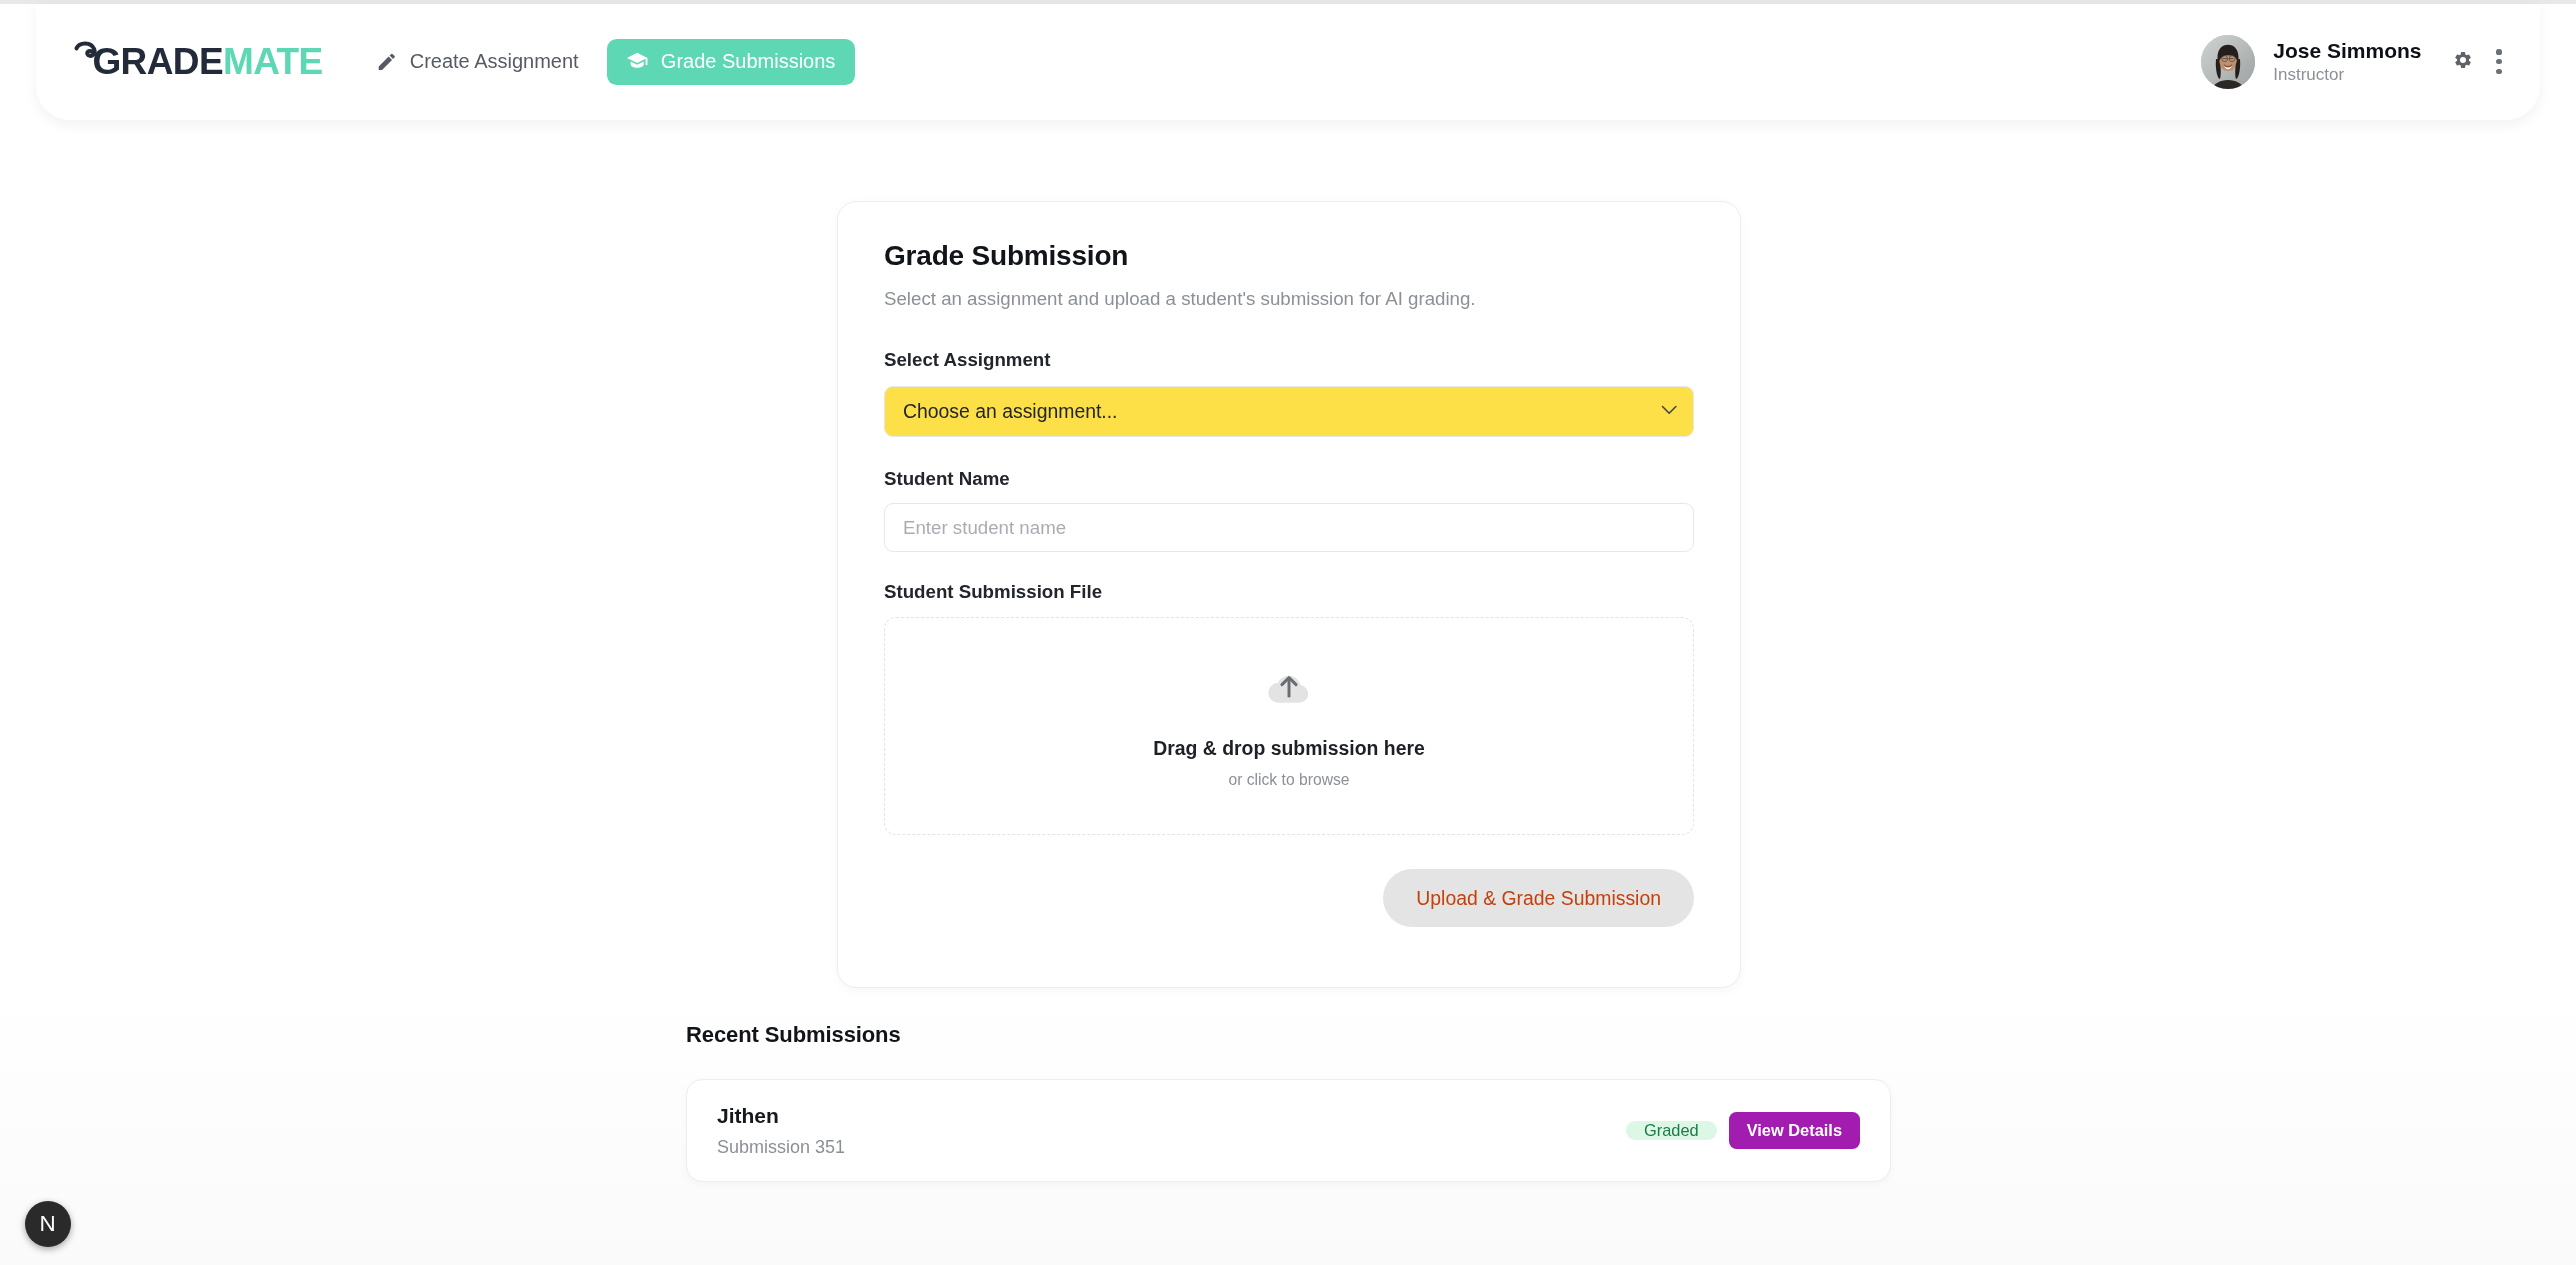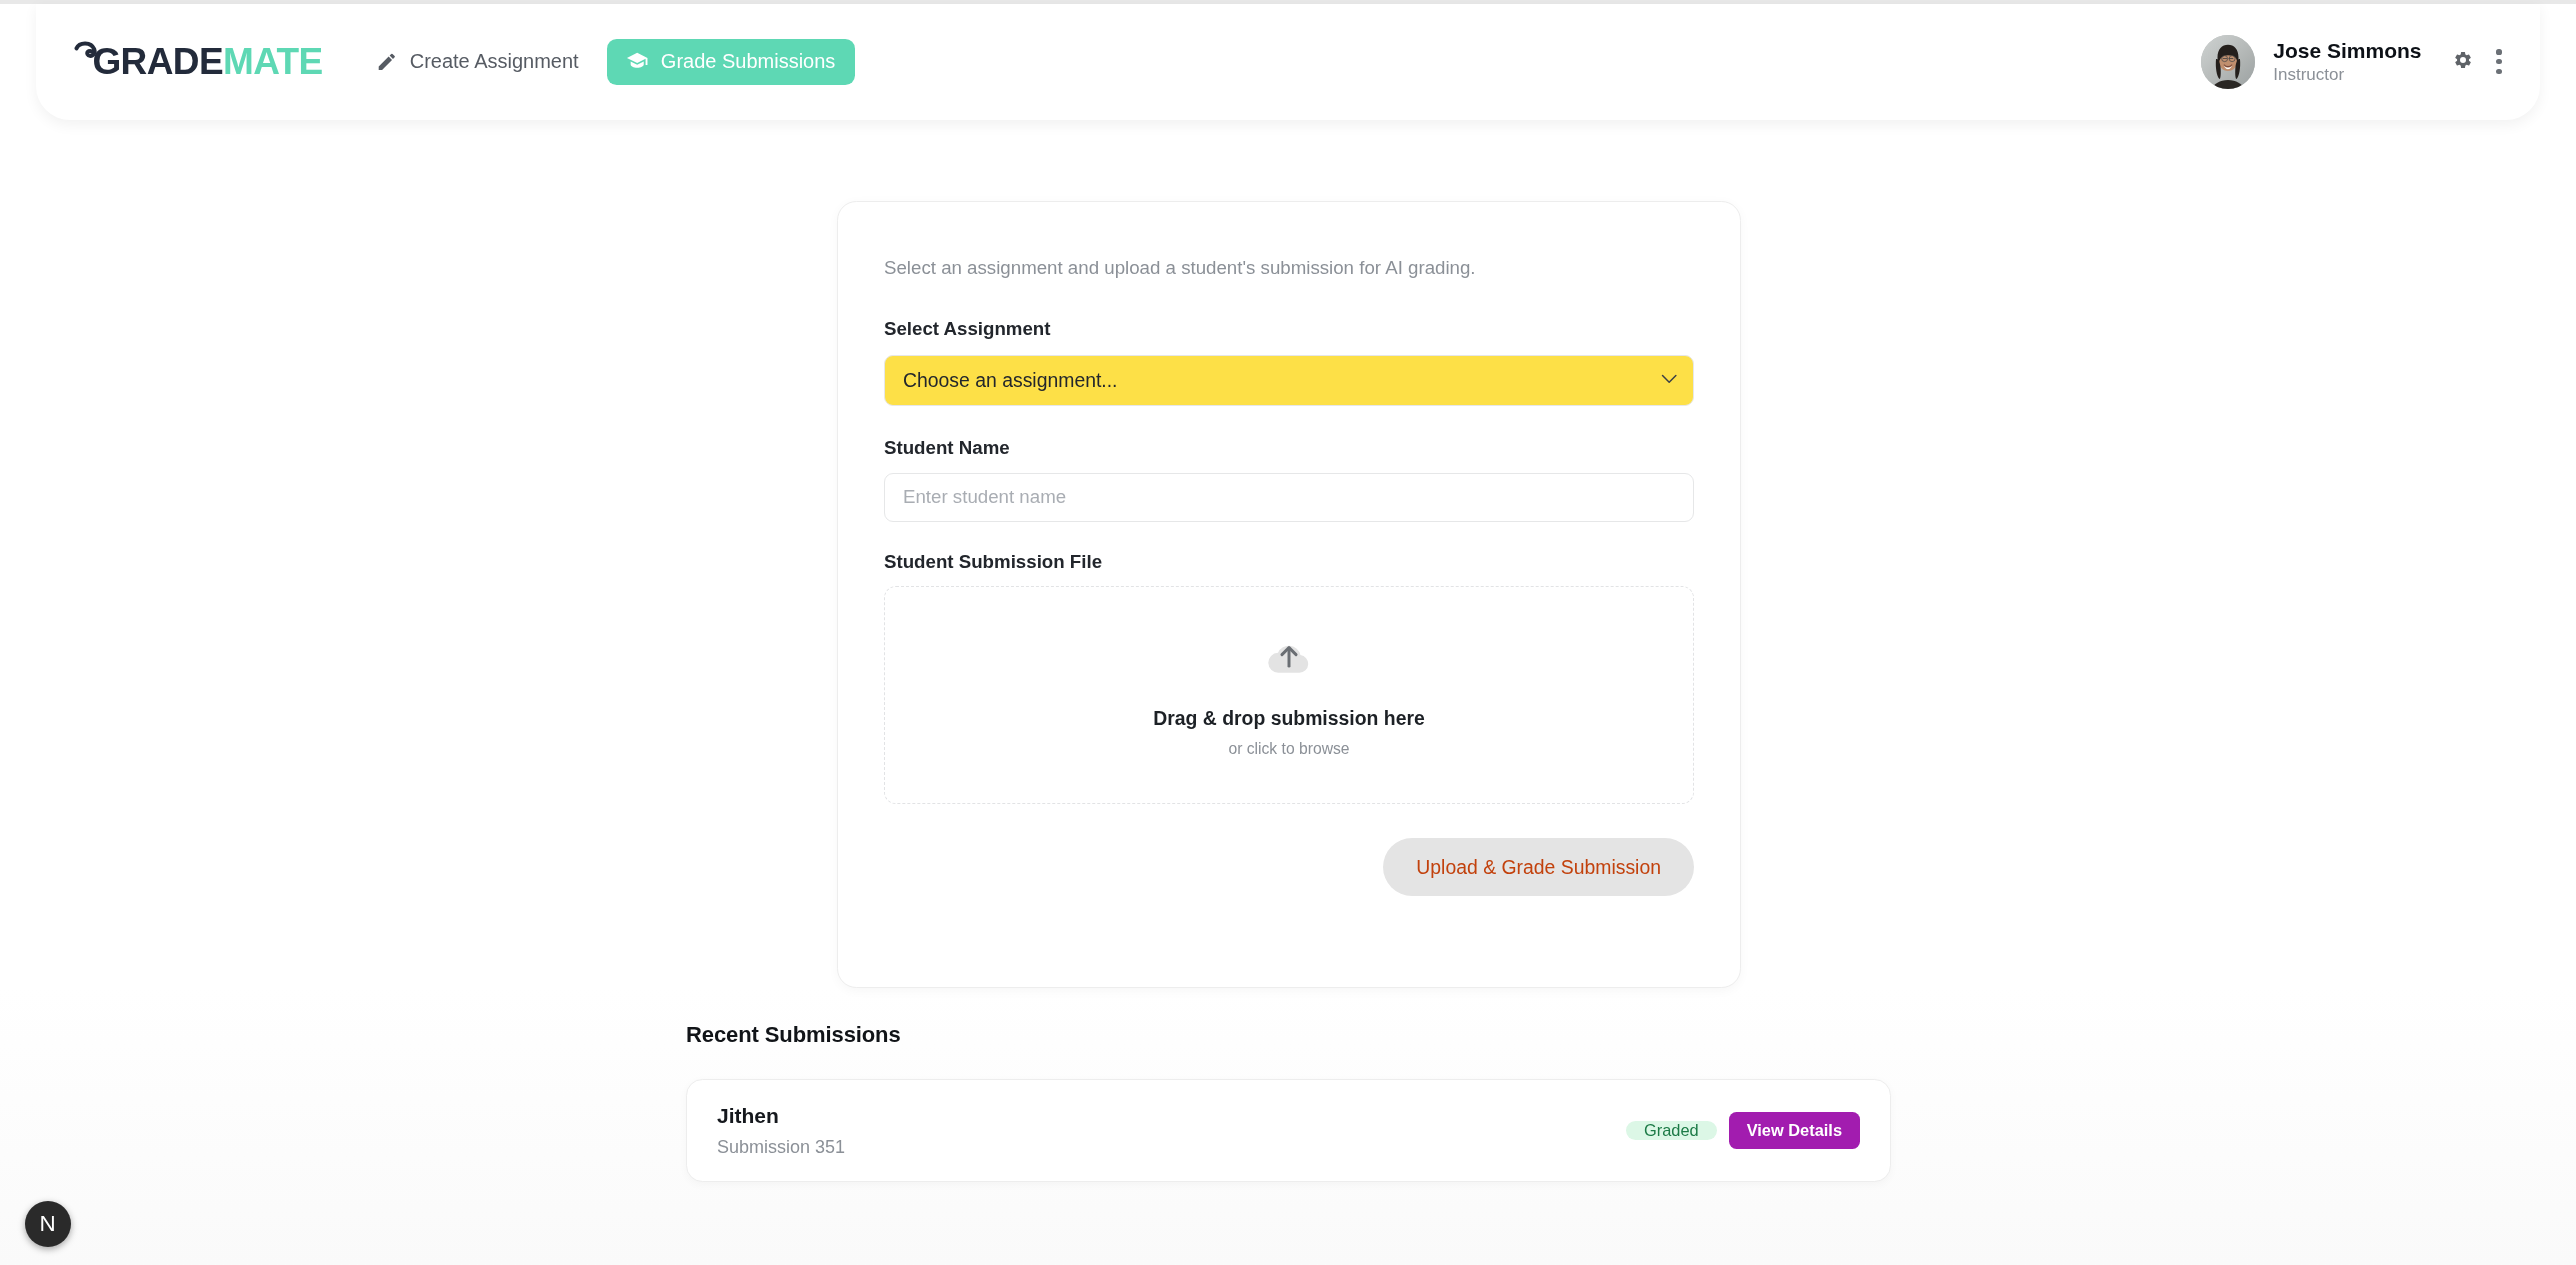--- a/index.html
+++ b/index.html
@@ -460,20 +460,21 @@
           <i></i>
           <i></i>
         </div>
       </div>
 
     </div>
   </header>
 
   <section class="gcard">
 
+    <h1 class="card-title">Grade Submission</h1>
     <p class="card-sub">Select an assignment and upload a student's submission for AI grading.</p>
 
     <div style="margin-top:40px;">
       <div class="field-label">Select Assignment</div>
       <div class="select-wrap">
         <div class="select-box">
           <span>Choose an assignment...</span>
         </div>
         <span class="select-caret">
           <svg width="16.4" height="10.4" viewBox="0 0 22 14" fill="none">

